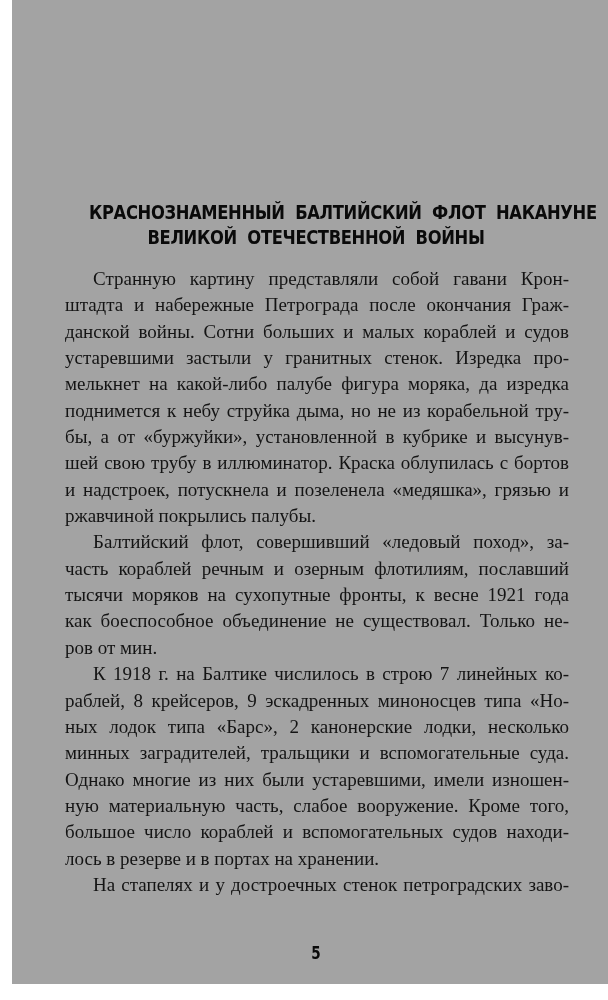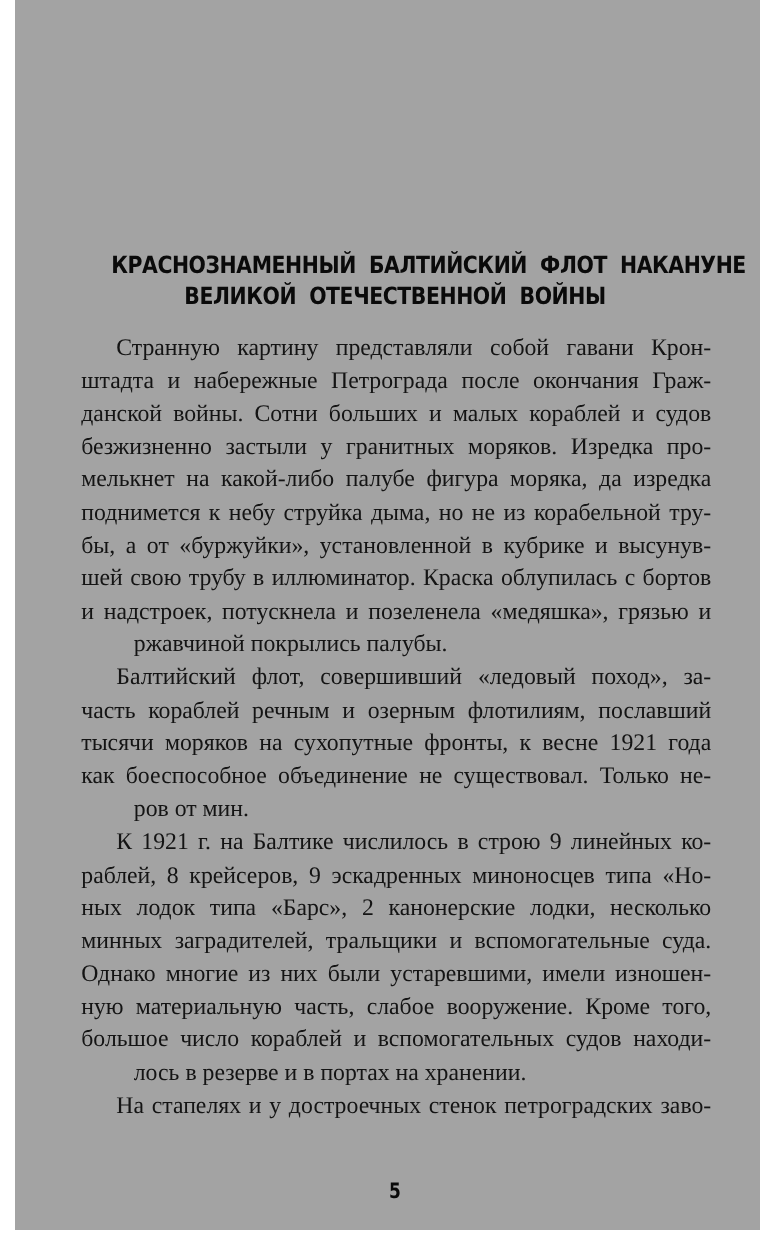--- a/index.html
+++ b/index.html
@@ -24,21 +24,21 @@
   .title div { white-space: nowrap; }
   .body {
     position: absolute; left: 53px; width: 504px; top: 266px;
     font-family: "Liberation Serif", serif;
     font-size: 19px;
     line-height: 26.35px;
     color: #141414;
   }
   .para { margin: 0; }
   .line { display: block; white-space: nowrap; text-align: justify; text-align-last: justify; }
-  .line.last { text-align-last: left; margin-left: 42px; }
+  .line.last { text-align-last: left; }
   .line.indent { padding-left: 28px; }
   .pagenum {
     position: absolute; left: 0; width: 608px; top: 943px;
     text-align: center;
     font-family: "DejaVu Sans", sans-serif;
     font-weight: bold;
     font-size: 17px;
     transform: scaleX(0.8);
     color: #0a0a0a;
   }
@@ -50,37 +50,37 @@
   <div class="title">
     <div>КРАСНОЗНАМЕННЫЙ БАЛТИЙСКИЙ ФЛОТ НАКАНУНЕ</div>
     <div>ВЕЛИКОЙ ОТЕЧЕСТВЕННОЙ ВОЙНЫ</div>
   </div>
 
   <div class="body">
     <div class="para">
       <span class="line indent">Странную картину представляли собой гавани Крон-</span>
       <span class="line">штадта и набережные Петрограда после окончания Граж-</span>
       <span class="line">данской войны. Сотни больших и малых кораблей и судов</span>
-      <span class="line">безжизненно застыли у гранитных моряков. Изредка про-</span>
+      <span class="line">устаревшими застыли у гранитных стенок. Изредка про-</span>
       <span class="line">мелькнет на какой-либо палубе фигура моряка, да изредка</span>
       <span class="line">поднимется к небу струйка дыма, но не из корабельной тру-</span>
       <span class="line">бы, а от «буржуйки», установленной в кубрике и высунув-</span>
       <span class="line">шей свою трубу в иллюминатор. Краска облупилась с бортов</span>
       <span class="line">и надстроек, потускнела и позеленела «медяшка», грязью и</span>
       <span class="line last">ржавчиной покрылись палубы.</span>
     </div>
     <div class="para">
       <span class="line indent">Балтийский флот, совершивший «ледовый поход», за-</span>
       <span class="line">часть кораблей речным и озерным флотилиям, пославший</span>
       <span class="line">тысячи моряков на сухопутные фронты, к весне 1921 года</span>
       <span class="line">как боеспособное объединение не существовал. Только не-</span>
       <span class="line last">ров от мин.</span>
     </div>
     <div class="para">
-      <span class="line indent">К 1921 г. на Балтике числилось в строю 9 линейных ко-</span>
+      <span class="line indent">К 1918 г. на Балтике числилось в строю 7 линейных ко-</span>
       <span class="line">раблей, 8 крейсеров, 9 эскадренных миноносцев типа «Но-</span>
       <span class="line">ных лодок типа «Барс», 2 канонерские лодки, несколько</span>
       <span class="line">минных заградителей, тральщики и вспомогательные суда.</span>
       <span class="line">Однако многие из них были устаревшими, имели изношен-</span>
       <span class="line">ную материальную часть, слабое вооружение. Кроме того,</span>
       <span class="line">большое число кораблей и вспомогательных судов находи-</span>
       <span class="line last">лось в резерве и в портах на хранении.</span>
     </div>
     <div class="para">
       <span class="line indent">На стапелях и у достроечных стенок петроградских заво-</span>

